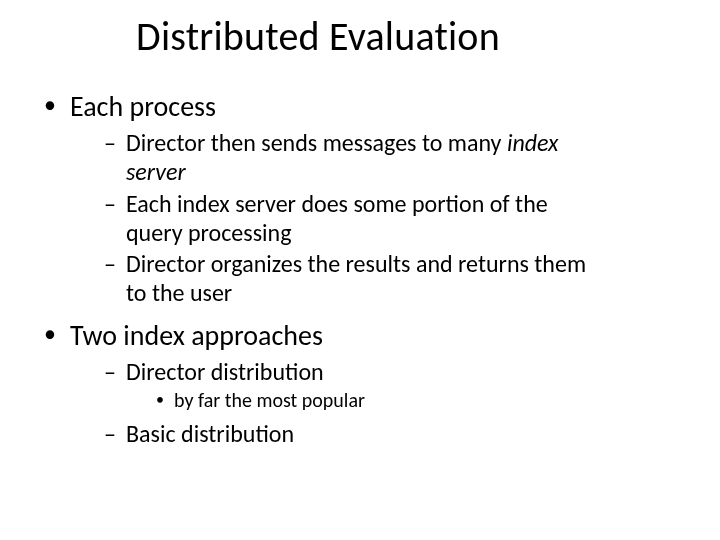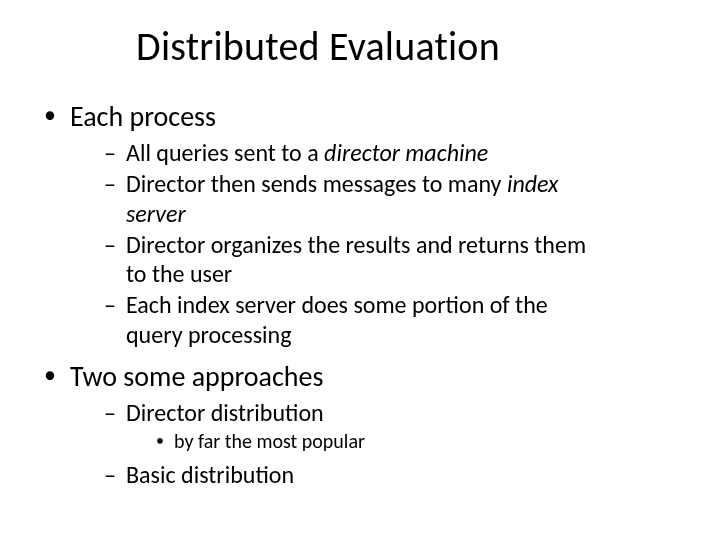--- a/index.html
+++ b/index.html
@@ -8,21 +8,21 @@
     width: 720px;
     height: 540px;
     background: #fff;
     font-family: "Calibri", "Segoe UI", "Helvetica Neue", Arial, sans-serif;
     color: #000;
   }
   .slide {
     box-sizing: border-box;
     width: 636px;
     height: 540px;
-    padding: 20px 36px 0 36px;
+    padding: 10px 36px 0 36px;
   }
   .title {
     text-align: center;
     font-size: 40px;
     font-weight: 400;
     letter-spacing: 0.2px;
     margin: 2px 0 28px 0;
   }
   ul.l1 {
     list-style: none;
@@ -90,32 +90,29 @@
 <div class="slide">
 
   <div class="title">Distributed Evaluation</div>
 
   <ul class="l1">
 
     <li>
       <span>Each process</span>
       <ul class="l2">
         <li>
-          <span>All queries sent to a </span><span class="ital">director machine</span>
-        </li>
-        <li>
           <span>Director then sends messages to many </span><span class="ital">index server</span>
         </li>
+        <li>Each index server does some portion of the query processing</li>
         <li>Director organizes the results and returns them to the user</li>
-        <li>Each index server does some portion of the query processing</li>
       </ul>
     </li>
 
     <li>
-      <span>Two some approaches</span>
+      <span>Two index approaches</span>
       <ul class="l2">
         <li>
           <span>Director distribution</span>
           <ul class="l3">
             <li>by far the most popular</li>
           </ul>
         </li>
         <li>Basic distribution</li>
       </ul>
     </li>

